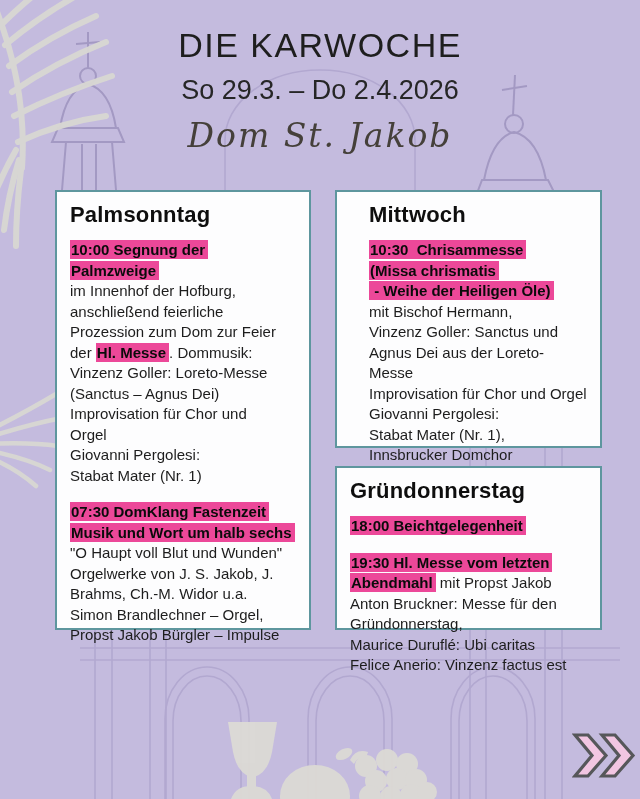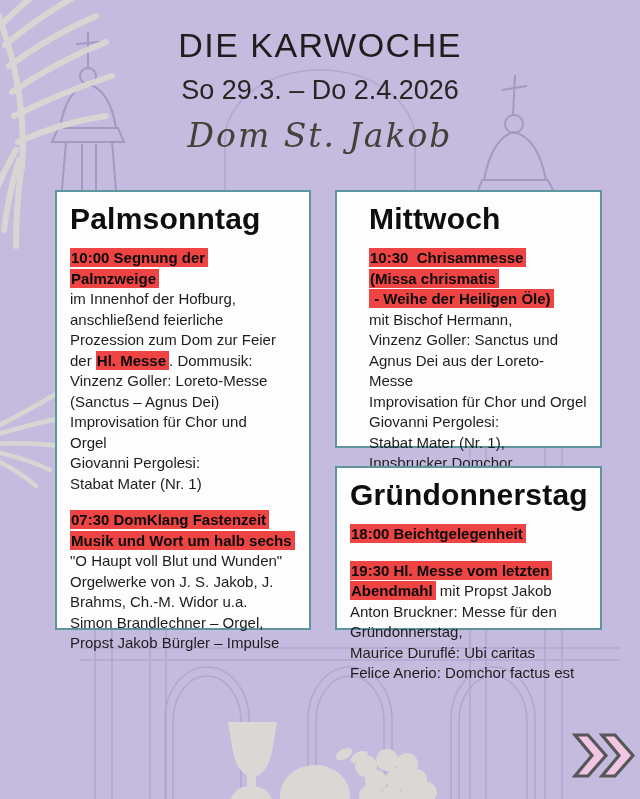--- a/index.html
+++ b/index.html
@@ -12,24 +12,24 @@
   .date-range{font-size:27px;color:#262626;font-weight:400;margin:10px 0 0;}
   .venue{font-family:"DejaVu Serif",serif;font-style:italic;font-size:33px;
          color:#45403a;margin:10px 0 16px;letter-spacing:2px;}
 
   .card{position:absolute;background:#fdfdfe;border:2px solid #5e969e;
         box-sizing:border-box;padding:10px 13px 8px;z-index:2;}
   #card-palmsonntag{left:55px;top:190px;width:256px;height:440px;}
   #card-mittwoch{left:335px;top:190px;width:267px;height:258px;padding-left:32px;}
   #card-gruendonnerstag{left:335px;top:466px;width:267px;height:164px;}
 
-  .card h2{font-size:30px;margin:0 0 12px;color:#0e0e0e;font-weight:700;letter-spacing:.2px;}
+  .card h2{font-size:22px;margin:0 0 12px;color:#0e0e0e;font-weight:700;letter-spacing:.2px;}
   .block{margin:0 0 16px;font-size:15px;line-height:20.5px;color:#1d1d1d;}
   .block:last-child{margin-bottom:0;}
-  .hl{font-weight:700;background:#ef4444;color:#0b0b0b;padding:1px 3px 1px 1px;
+  .hl{font-weight:700;background:#ec4899;color:#0b0b0b;padding:1px 3px 1px 1px;
       -webkit-box-decoration-break:clone;box-decoration-break:clone;}
 
   .chevrons{position:absolute;left:572px;top:732px;z-index:2;cursor:pointer;}
 </style>
 </head>
 <body>
 
 <svg class="bg-svg" width="640" height="799" viewBox="0 0 640 799">
 
   <g stroke="#8478ad" stroke-width="1.6" fill="none" opacity="0.28">
@@ -136,20 +136,20 @@
   <h2>Mittwoch</h2>
   <div>
       <p class="block"><span class="hl">10:30&nbsp; Chrisammesse</span><br><span class="hl">(Missa chrismatis</span><br><span class="hl">&nbsp;- Weihe der Heiligen Öle)</span><br><span>mit Bischof Hermann,</span><br><span>Vinzenz Goller: Sanctus und</span><br><span>Agnus Dei aus der Loreto-Messe</span><br><span>Improvisation für Chor und Orgel</span><br><span>Giovanni Pergolesi:</span><br><span>Stabat Mater (Nr. 1),</span><br><span>Innsbrucker Domchor</span></p>
     </div>
 </div>
 
 <div class="card" id="card-gruendonnerstag">
   <h2>Gründonnerstag</h2>
   <div>
       <p class="block"><span class="hl">18:00 Beichtgelegenheit</span></p>
-      <p class="block"><span class="hl">19:30 Hl. Messe vom letzten</span><br><span class="hl">Abendmahl</span><span> mit Propst Jakob</span><br><span>Anton Bruckner: Messe für den</span><br><span>Gründonnerstag,</span><br><span>Maurice Duruflé: Ubi caritas</span><br><span>Felice Anerio: Domchor factus est</span></p>
+      <p class="block"><span class="hl">19:30 Hl. Messe vom letzten</span><br><span class="hl">Abendmahl</span><span> mit Propst Jakob</span><br><span>Anton Bruckner: Messe für den</span><br><span>Gründonnerstag,</span><br><span>Maurice Duruflé: Ubi caritas</span><br><span>Felice Anerio: Vinzenz factus est</span></p>
     </div>
 </div>
 
 <svg class="chevrons" width="66" height="47" viewBox="0 0 66 47">
   <path d="M3,3 L16,3 L34,23.5 L16,44 L3,44 L20,23.5 Z" fill="#f2c6e2" stroke="#56575a" stroke-width="3.2" stroke-linejoin="miter"></path>
   <path d="M30,3 L43,3 L61,23.5 L43,44 L30,44 L47,23.5 Z" fill="#f2c6e2" stroke="#56575a" stroke-width="3.2" stroke-linejoin="miter"></path>
 </svg>
 
 </body></html>

